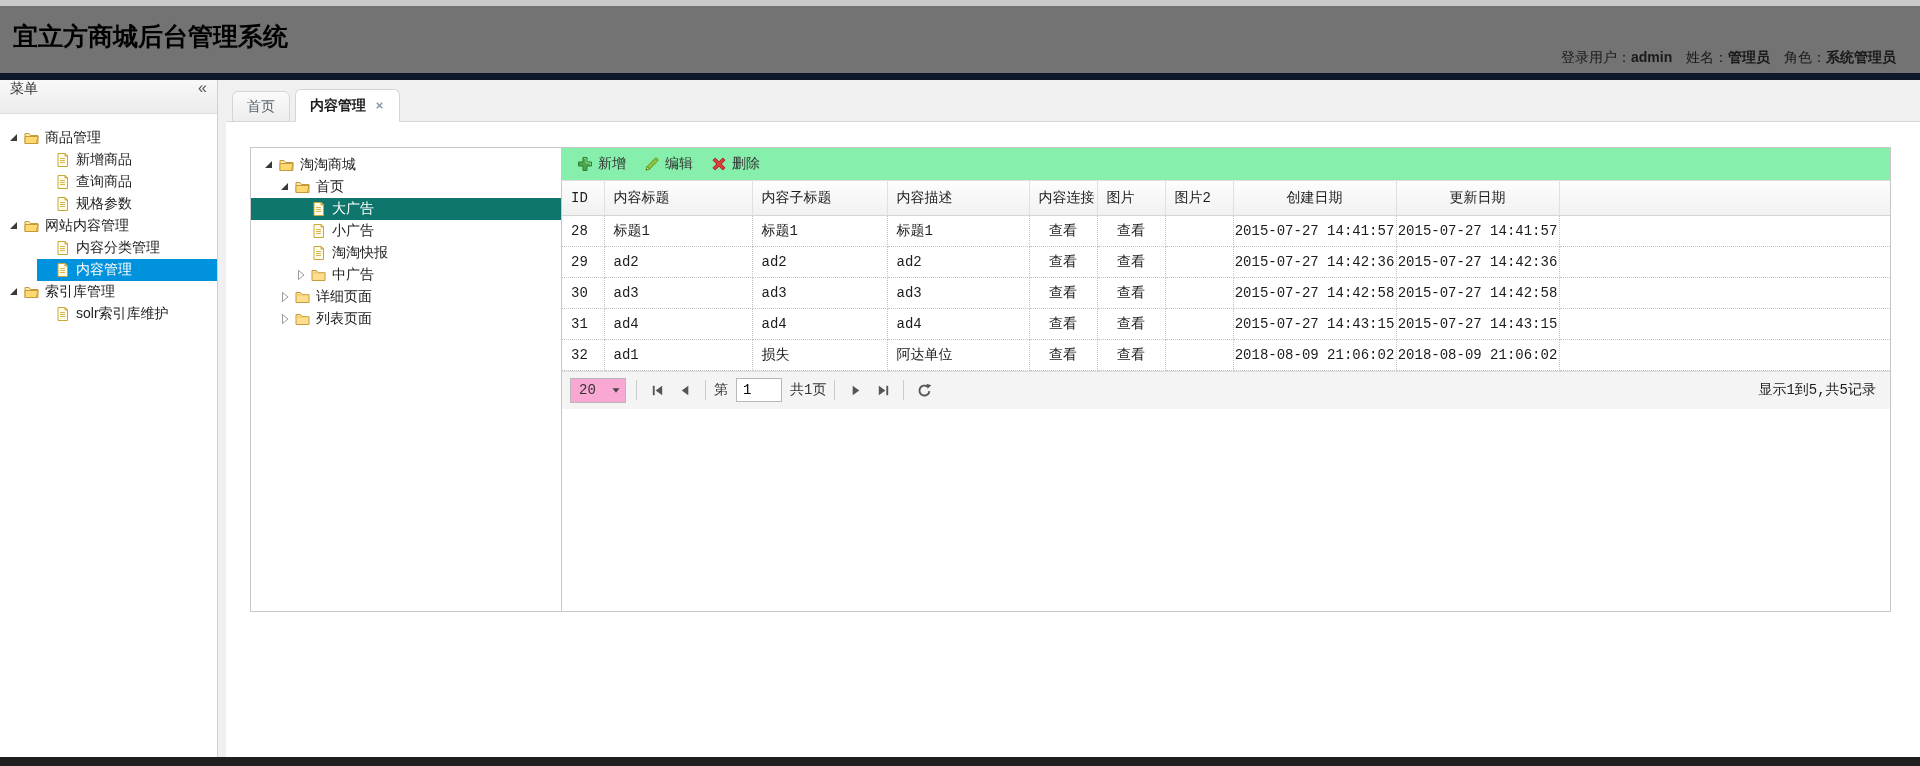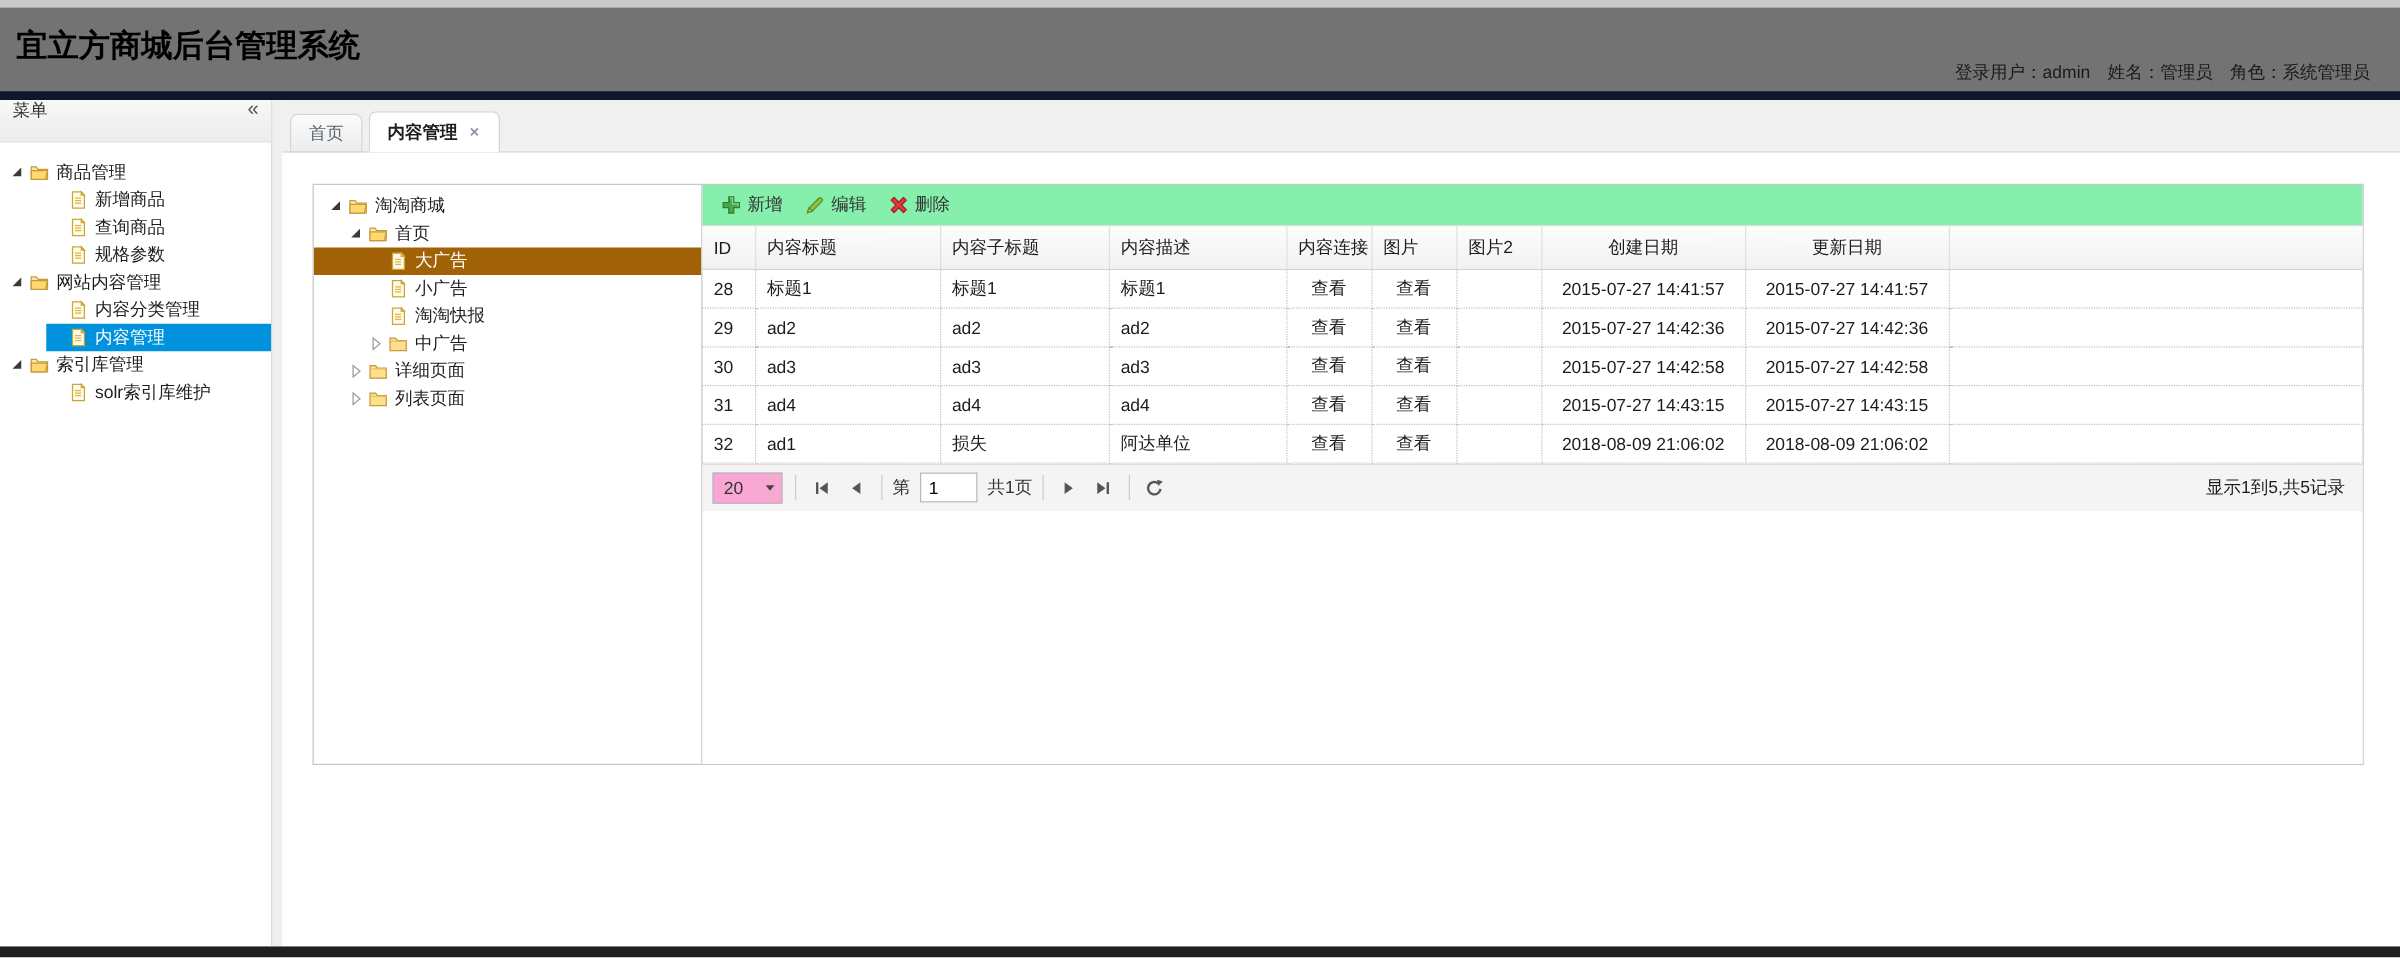--- a/index.html
+++ b/index.html
@@ -6,21 +6,21 @@
   body{width:1920px;height:766px;overflow:hidden;background:#fff;
        font-family:"Liberation Sans","DejaVu Sans",sans-serif;color:#222;}
   svg{display:block;}
 
   
   .top-strip{height:6px;background:#c9c9c9;}
   .app-header{height:74px;background:#737373;border-bottom:7px solid #0f172a;
               position:relative;box-sizing:border-box;}
   .app-title{position:absolute;left:13px;top:14px;margin:0;font-size:25px;font-weight:bold;color:#000;}
   .user-info{position:absolute;right:14px;bottom:6px;font-size:14px;color:#1a1a1a;}
-  .user-info b{font-weight:normal;margin-right:10px;}
+  .user-info b{font-weight:bold;margin-right:10px;}
   .bottom-strip{height:9px;background:#1f1f1f;}
 
   
   .layout{display:flex;height:677px;}
   .sidebar{width:218px;box-sizing:border-box;border-right:1px solid #d0d0d0;
            background:#fff;display:flex;flex-direction:column;flex:none;}
   .sidebar-hd{height:34px;box-sizing:border-box;flex:none;border-bottom:1px solid #ddd;
               background:linear-gradient(#f8f8f8,#ececec);display:flex;align-items:flex-start;
               padding:0 10px;font-size:14px;color:#333;}
   .collapse{margin-left:auto;color:#555;font-size:16px;cursor:pointer;line-height:1;}
@@ -37,27 +37,27 @@
   .tab .closex{margin-left:8px;cursor:pointer;}
 
   
   .tree{flex:1;padding-top:13px;overflow:hidden;}
   .tnode,.cnode{height:22px;display:flex;align-items:center;font-size:14px;color:#1c1c1c;
                 cursor:pointer;white-space:nowrap;}
   .lvl0{padding-left:6px;}  .lvl1{padding-left:37px;}
   .clvl0{padding-left:10px;} .clvl1{padding-left:26px;} .clvl2{padding-left:42px;}
   .rowwrap{display:flex;align-items:center;flex:1;height:22px;min-width:0;}
   .rowwrap.selected{background:#0092dc;color:#fff;}
-  .cnode.selected{background:#a16207;color:#fff;}
+  .cnode.selected{background:#0f766e;color:#fff;}
   .exp{width:16px;height:16px;flex:none;display:flex;align-items:center;justify-content:center;}
   .nico{width:17px;height:16px;flex:none;margin:0 2px 0 1px;}
   .nlbl{padding:0 3px;}
 
   
-  .content{flex:1;padding:25px 0 0 24px;box-sizing:border-box;}
+  .content{flex:1;padding:25px 0 0 24px;box-sizing:border-box;font-family:Liberation Mono, monospace;}
   .panel{width:1641px;height:465px;border:1px solid #c8c8c8;box-sizing:border-box;display:flex;}
   .ctree{width:311px;flex:none;box-sizing:border-box;border-right:1px solid #c8c8c8;
          padding-top:6px;overflow:hidden;}
   .cgrid{flex:1;display:flex;flex-direction:column;min-width:0;}
 
   
   .toolbar{height:33px;flex:none;box-sizing:border-box;background:#86efac;border-bottom:1px solid #ddd;
            display:flex;align-items:center;padding-left:6px;}
   .tbtn{display:inline-flex;align-items:center;gap:5px;padding:3px 9px;font-size:14px;color:#333;
         cursor:pointer;border-radius:3px;}

